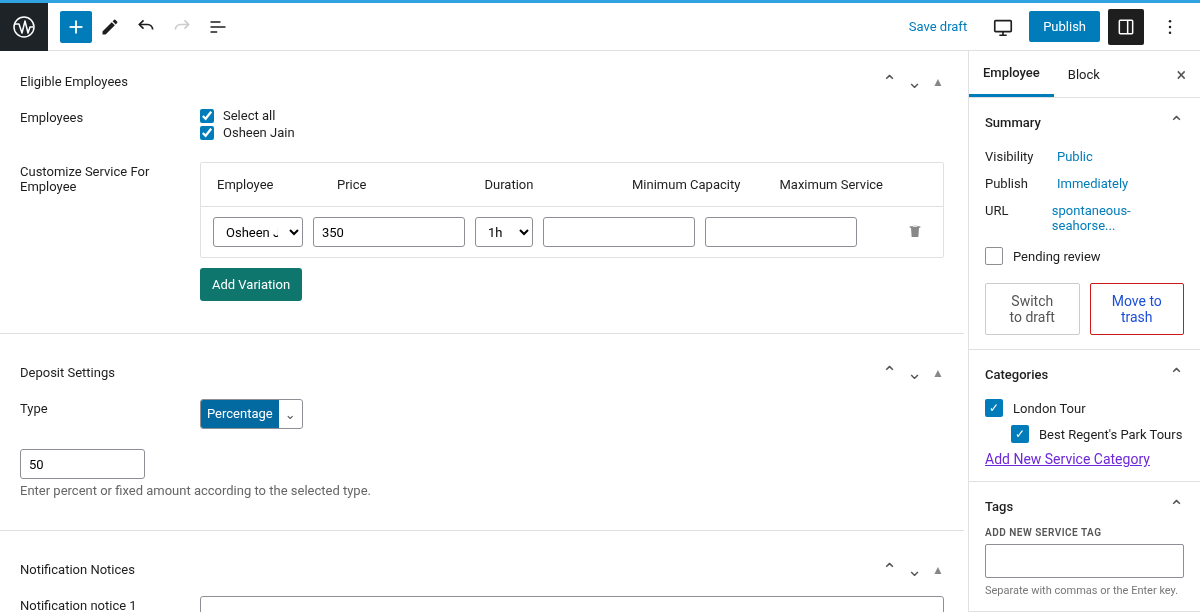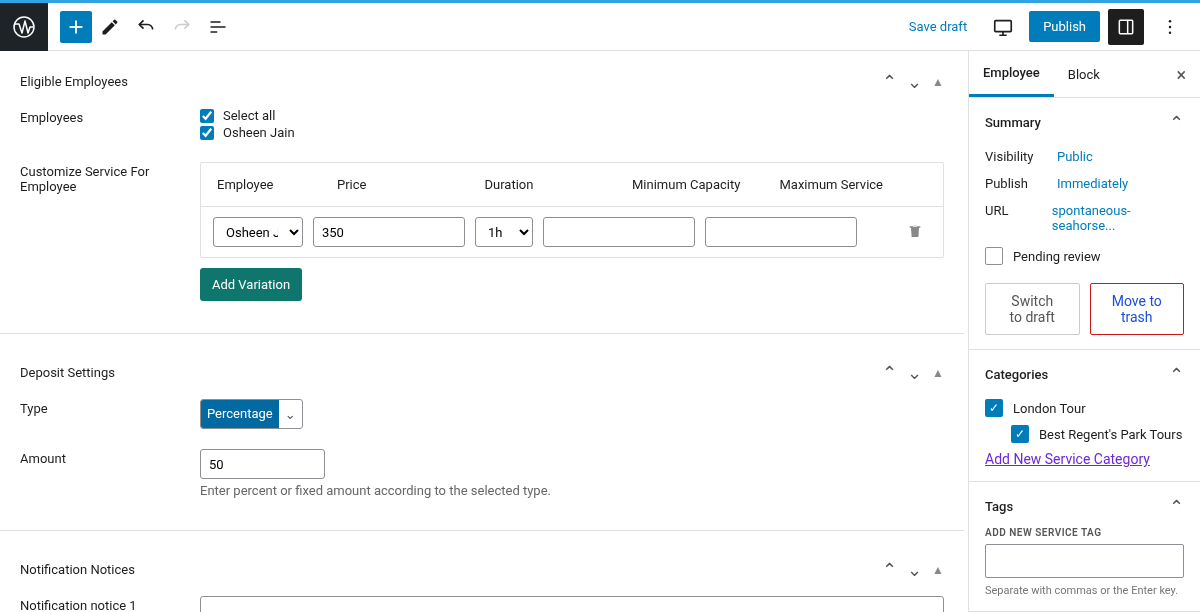--- a/index.html
+++ b/index.html
@@ -207,21 +207,20 @@
         <div class="field-label">Type</div>
         <div class="field-content">
           <div class="type-select-wrap">
             <span class="selected">Percentage</span>
             <span class="chev">⌄</span>
           </div>
         </div>
       </div>
 
       <div class="field-row">
-        <div class="field-label">Amount</div>
         <div class="field-content">
           <input type="text" style="width: 125px;" value="50">
           <div class="hint">Enter percent or fixed amount according to the selected type.</div>
         </div>
       </div>
     </div>
 
     <hr class="sep">
 
     <div class="section">

